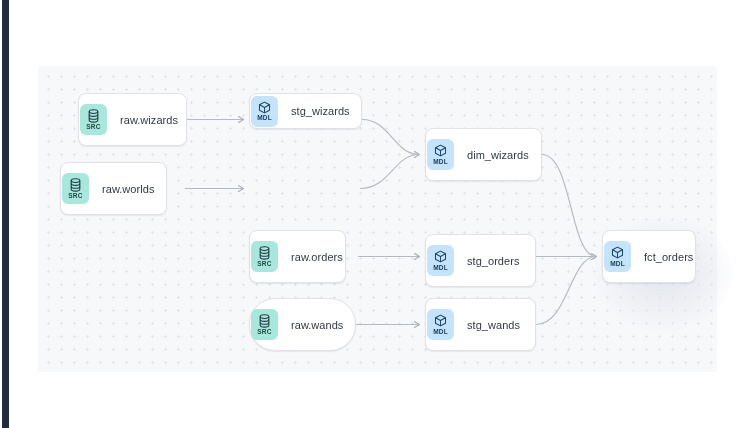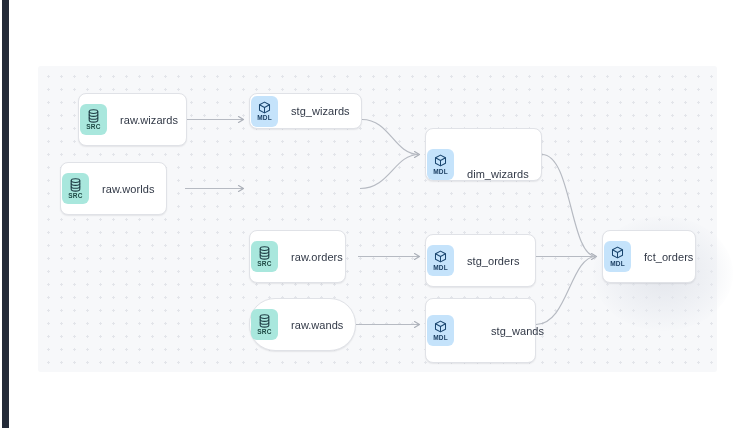--- a/index.html
+++ b/index.html
@@ -226,33 +226,33 @@
       <svg width="13" height="13" viewBox="0 0 14 14" aria-hidden="true">
         <path d="M7,1.2 L12.4,4.1 L12.4,9.9 L7,12.8 L1.6,9.9 L1.6,4.1 Z" fill="none" stroke="#19456e" stroke-width="1.1" stroke-linejoin="round"></path>
         <path d="M1.6,4.1 L7,7.0 L12.4,4.1" fill="none" stroke="#19456e" stroke-width="1.1" stroke-linejoin="round"></path>
         <path d="M7,7.0 L7,12.8" fill="none" stroke="#19456e" stroke-width="1.1"></path>
       </svg>
       <span class="badge-text">MDL</span>
     </span>
     <span class="node-label">stg_orders</span>
   </div>
 
-  <div class="node" style="left:387px; top:232px; width:111px; height:65px;gap:24px;">
+  <div class="node" style="left:387px; top:232px; width:111px; height:53px;">
     <span class="badge mdl">
       <svg width="13" height="13" viewBox="0 0 14 14" aria-hidden="true">
         <path d="M7,1.2 L12.4,4.1 L12.4,9.9 L7,12.8 L1.6,9.9 L1.6,4.1 Z" fill="none" stroke="#19456e" stroke-width="1.1" stroke-linejoin="round"></path>
         <path d="M1.6,4.1 L7,7.0 L12.4,4.1" fill="none" stroke="#19456e" stroke-width="1.1" stroke-linejoin="round"></path>
         <path d="M7,7.0 L7,12.8" fill="none" stroke="#19456e" stroke-width="1.1"></path>
       </svg>
       <span class="badge-text">MDL</span>
     </span>
     <span class="node-label">stg_wands</span>
   </div>
 
-  <div class="node" style="left:387px; top:62px; width:117px; height:53px;align-items:flex-end;">
+  <div class="node" style="left:387px; top:62px; width:117px; height:53px;">
     <span class="badge mdl">
       <svg width="13" height="13" viewBox="0 0 14 14" aria-hidden="true">
         <path d="M7,1.2 L12.4,4.1 L12.4,9.9 L7,12.8 L1.6,9.9 L1.6,4.1 Z" fill="none" stroke="#19456e" stroke-width="1.1" stroke-linejoin="round"></path>
         <path d="M1.6,4.1 L7,7.0 L12.4,4.1" fill="none" stroke="#19456e" stroke-width="1.1" stroke-linejoin="round"></path>
         <path d="M7,7.0 L7,12.8" fill="none" stroke="#19456e" stroke-width="1.1"></path>
       </svg>
       <span class="badge-text">MDL</span>
     </span>
     <span class="node-label">dim_wizards</span>
   </div>

